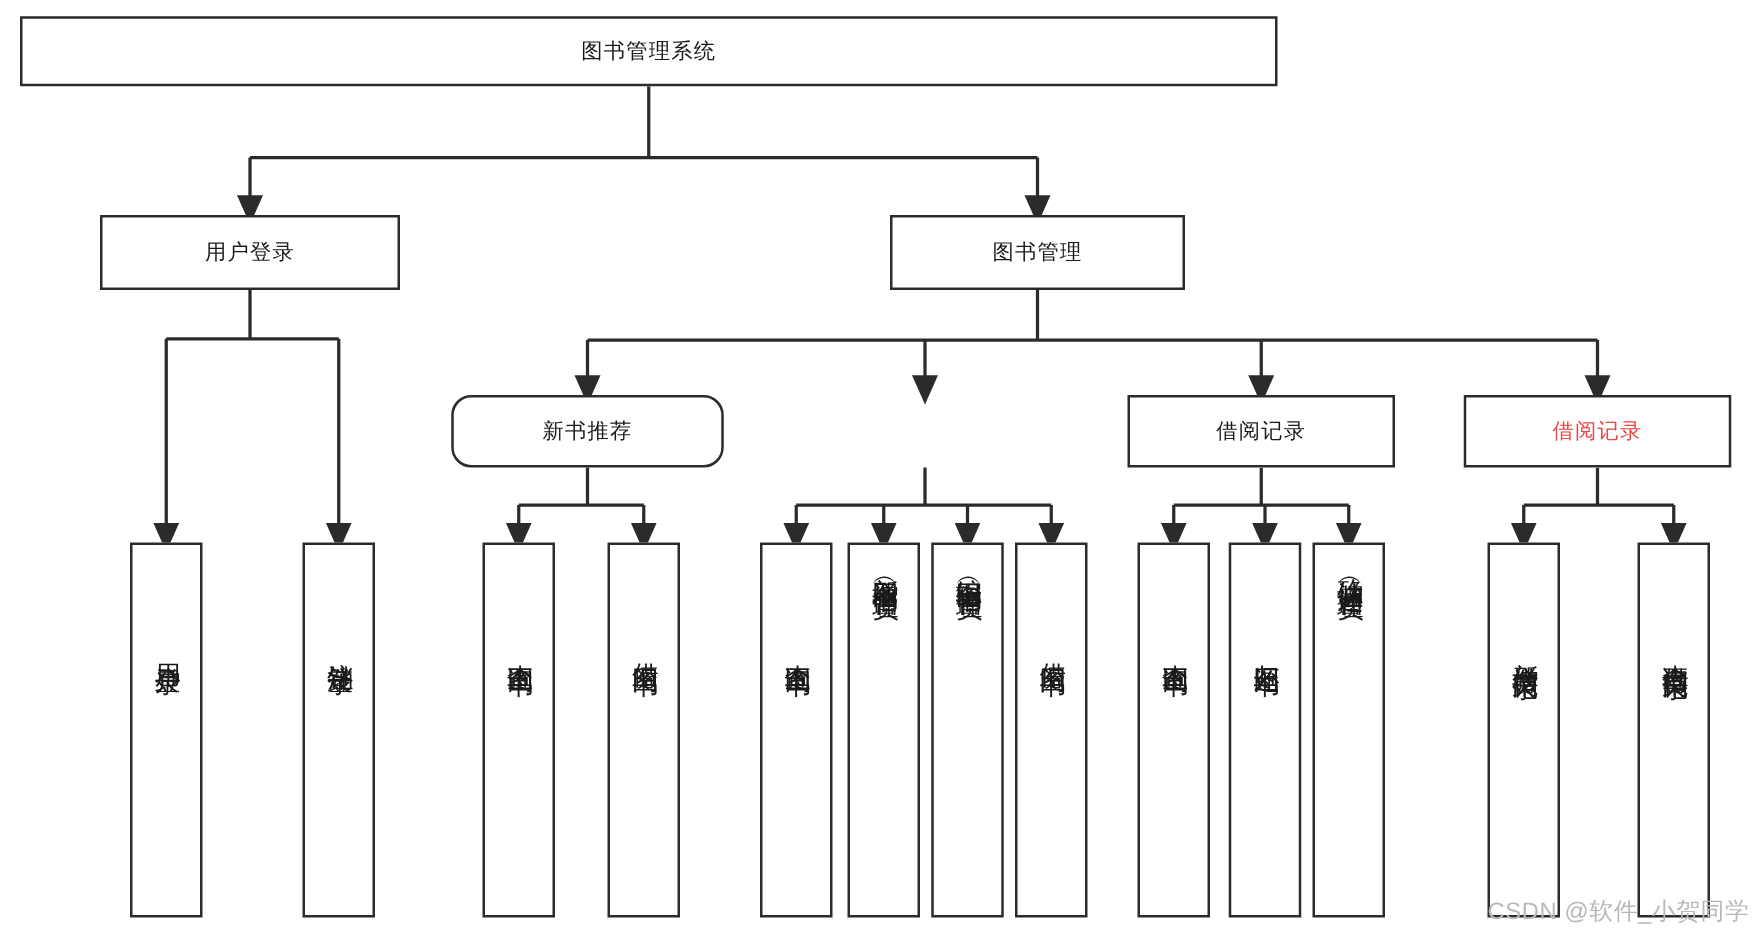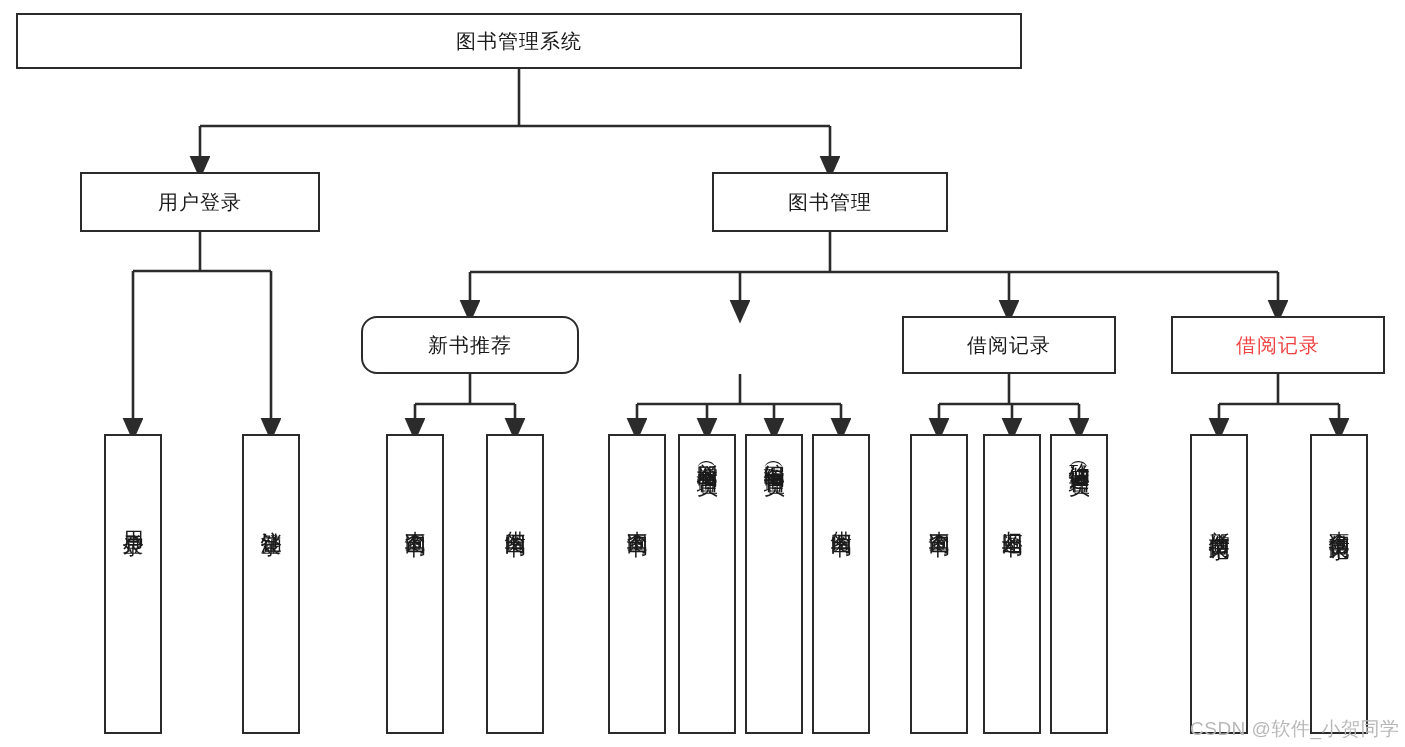--- a/index.html
+++ b/index.html
@@ -31,21 +31,21 @@
     position: absolute;
     box-sizing: border-box;
     background: #ffffff;
     border: 2px solid #2b2b2b;
     display: flex;
     align-items: center;
     justify-content: center;
     text-align: center;
   }
   .node.horiz .label {
-    font-size: 20px;
+    font-size: 17px;
     line-height: 1.25;
     letter-spacing: 1px;
     white-space: nowrap;
   }
   .node.vert {
     align-items: flex-start;
     justify-content: center;
     padding-top: 6px;
   }
   .node.vert .label {

